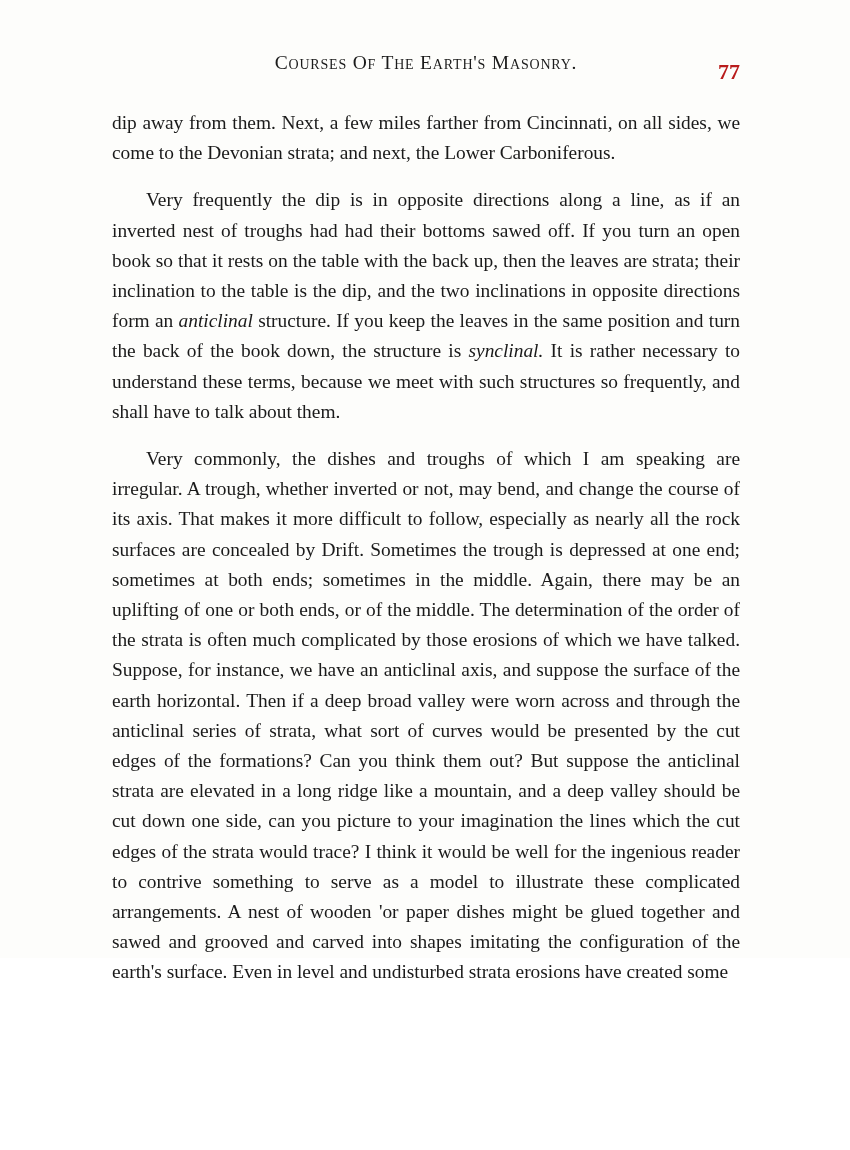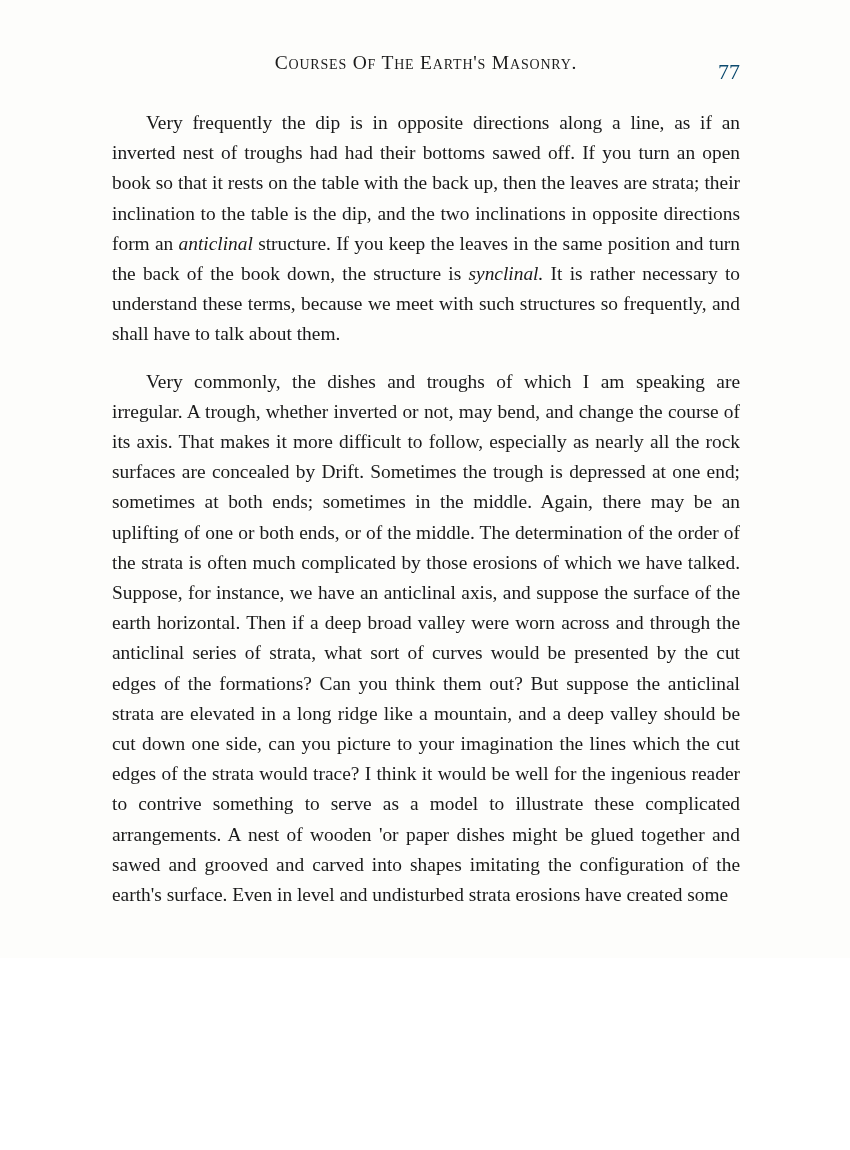--- a/index.html
+++ b/index.html
@@ -41,22 +41,22 @@
     font-variant: small-caps;
     text-transform: capitalize;
     white-space: nowrap;
     color: #1b1b1b;
   }
   .head-folio {
     position: absolute;
     right: 0;
     bottom: 1px;
     font-size: 22px;
-    font-weight: normal;
-    color: #0c4a6e;
+    font-weight: bold;
+    color: #b91c1c;
     margin-top: 32px;
   }
   .body-text p {
     margin: 0;
     text-indent: 34px;
     font-size: 19.4px;
     line-height: 30.2px;
     text-align: justify;
     text-justify: inter-word;
     color: #1a1a1a;
@@ -77,18 +77,19 @@
 
 <div class="page">
   <div class="page-inner">
 
     <div class="running-head">
       <span class="head-title">Courses of the Earth's Masonry.</span>
       <span class="head-folio">77</span>
     </div>
 
     <div class="body-text">
+      <p class="no-indent">dip away from them. Next, a few miles farther from Cincinnati, on all sides, we come to the Devonian strata; and next, the Lower Carboniferous.</p>
       <p><span>Very frequently the dip is in opposite directions along a line, as if an inverted nest of troughs had had their bottoms sawed off. If you turn an open book so that it rests on the table with the back up, then the leaves are strata; their inclination to the table is the dip, and the two inclinations in opposite directions form an </span><i class="term">anticlinal</i><span> structure. If you keep the leaves in the same position and turn the back of the book down, the structure is </span><i class="term">synclinal.</i><span> It is rather necessary to understand these terms, because we meet with such structures so frequently, and shall have to talk about them.</span></p>
       <p>Very commonly, the dishes and troughs of which I am speaking are irregular. A trough, whether inverted or not, may bend, and change the course of its axis. That makes it more difficult to follow, especially as nearly all the rock surfaces are concealed by Drift. Sometimes the trough is depressed at one end; sometimes at both ends; sometimes in the middle. Again, there may be an uplifting of one or both ends, or of the middle. The determination of the order of the strata is often much complicated by those erosions of which we have talked. Suppose, for instance, we have an anticlinal axis, and suppose the surface of the earth horizontal. Then if a deep broad valley were worn across and through the anticlinal series of strata, what sort of curves would be presented by the cut edges of the formations? Can you think them out? But suppose the anticlinal strata are elevated in a long ridge like a mountain, and a deep valley should be cut down one side, can you picture to your imagination the lines which the cut edges of the strata would trace? I think it would be well for the ingenious reader to contrive something to serve as a model to illustrate these complicated arrangements. A nest of wooden 'or paper dishes might be glued together and sawed and grooved and carved into shapes imitating the configuration of the earth's surface. Even in level and undisturbed strata erosions have created some</p>
     </div>
 
   </div>
 </div>
 
 </body></html>

